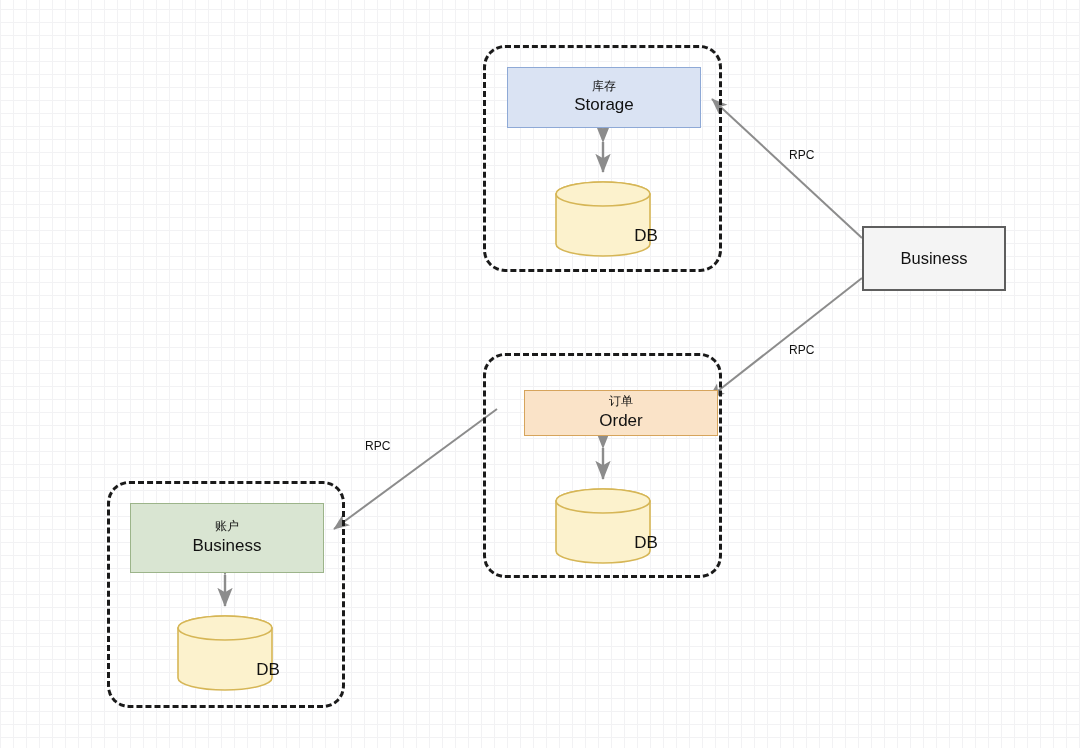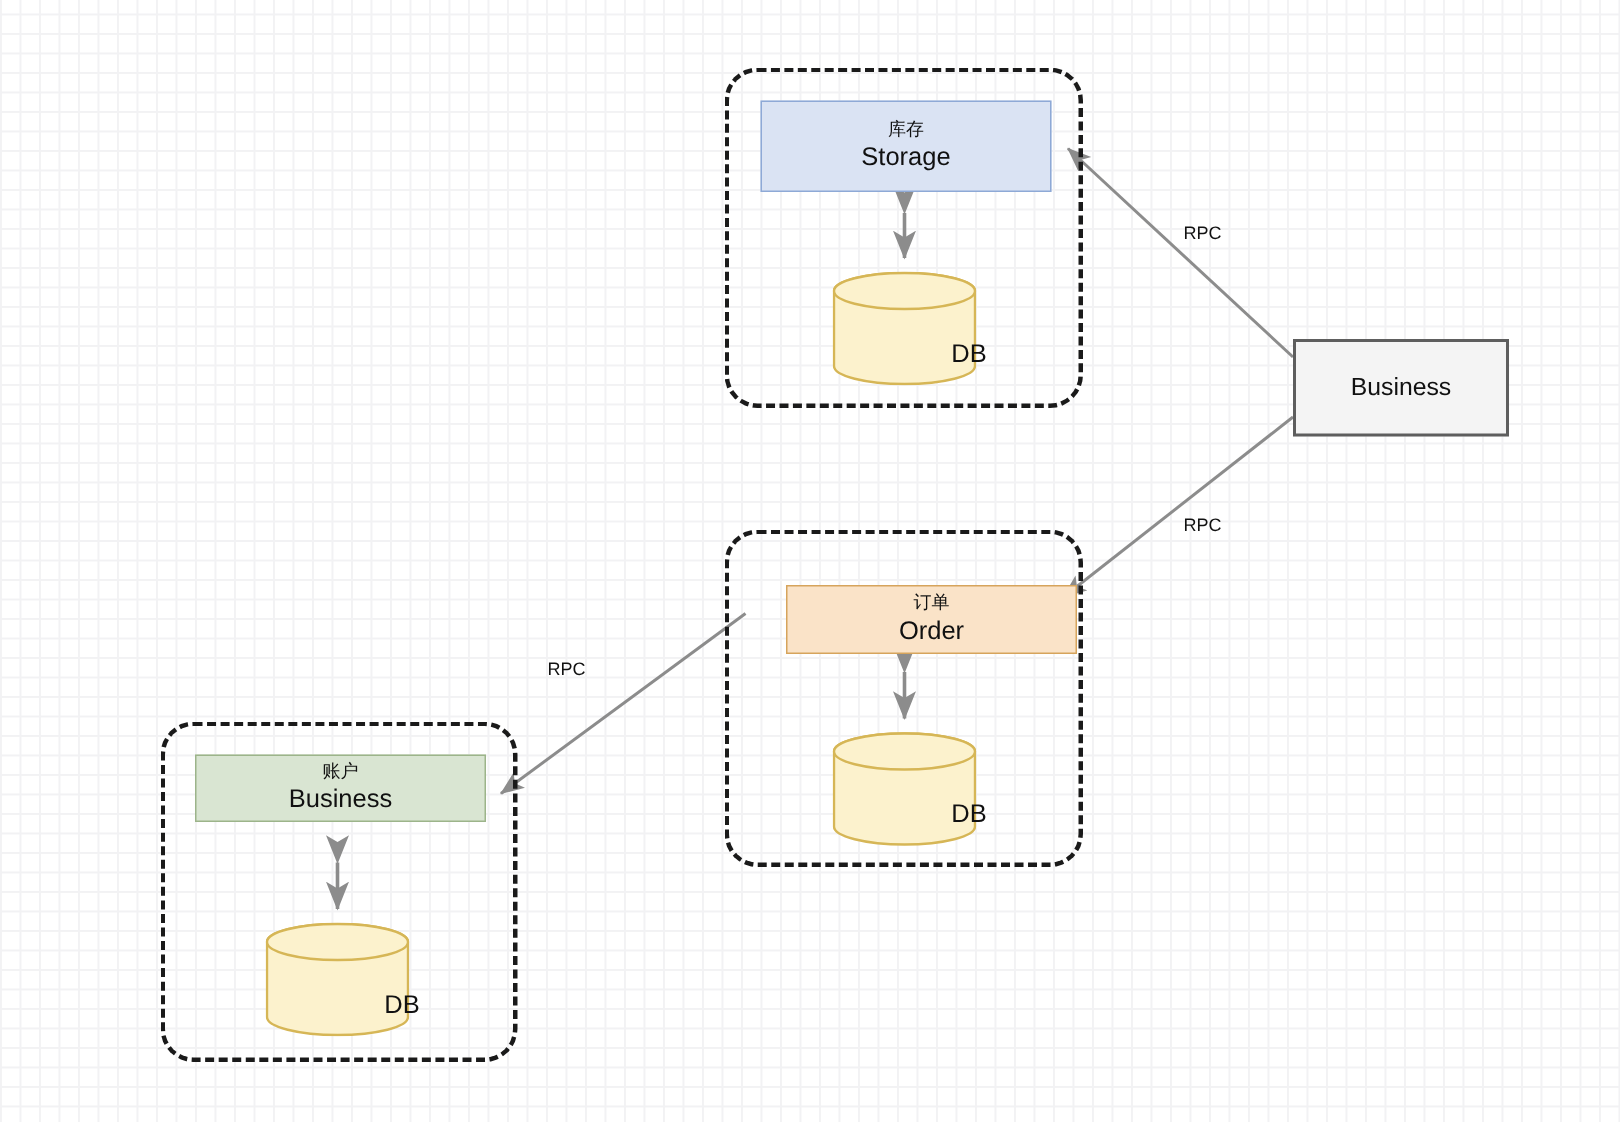--- a/index.html
+++ b/index.html
@@ -158,21 +158,21 @@
   <div class="db-cyl" style="left:555px; top:488px; width:96px; height:76px;">
     <svg width="96" height="76" viewBox="0 0 96 76">
       <path d="M1,13 a47,12 0 0 1 94,0 L95,63 a47,12 0 0 1 -94,0 Z" fill="#fcf2cd" stroke="#d6b656" stroke-width="1.6"></path>
       <ellipse cx="48" cy="13" rx="47" ry="12" fill="#fcf2cd" stroke="#d6b656" stroke-width="1.6"></ellipse>
     </svg>
     <div class="db-label" style="top:45px;">DB</div>
   </div>
 
   <div class="group-box" style="left:107px; top:481px; width:238px; height:227px;"></div>
 
-  <div class="svc-box box-account" style="left:130px; top:503px; width:194px; height:45px;">
+  <div class="svc-box box-account" style="left:130px; top:503px; width:194px; height:70px;">
     <span class="cn">账户</span>
     <span class="en">Business</span>
   </div>
 
   <div class="db-cyl" style="left:177px; top:615px; width:96px; height:76px;">
     <svg width="96" height="76" viewBox="0 0 96 76">
       <path d="M1,13 a47,12 0 0 1 94,0 L95,63 a47,12 0 0 1 -94,0 Z" fill="#fcf2cd" stroke="#d6b656" stroke-width="1.6"></path>
       <ellipse cx="48" cy="13" rx="47" ry="12" fill="#fcf2cd" stroke="#d6b656" stroke-width="1.6"></ellipse>
     </svg>
     <div class="db-label" style="top:45px;">DB</div>

